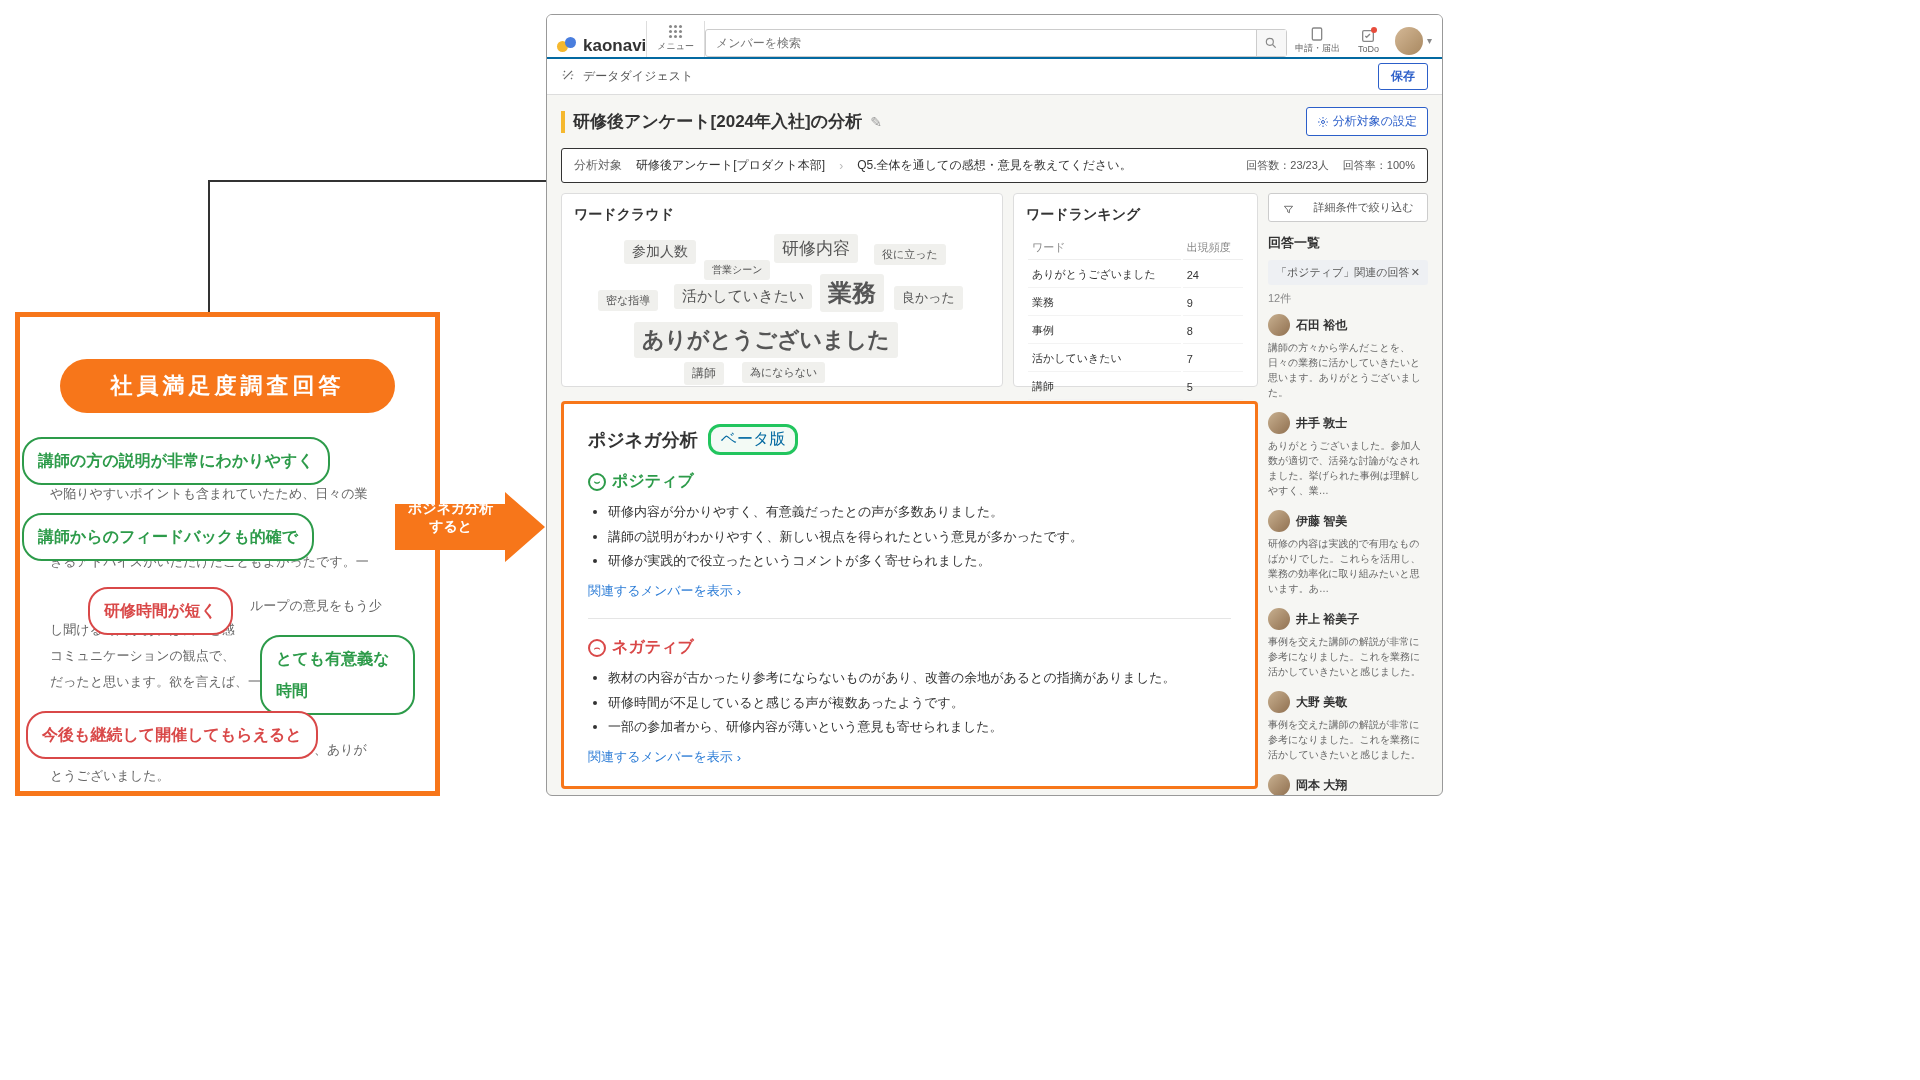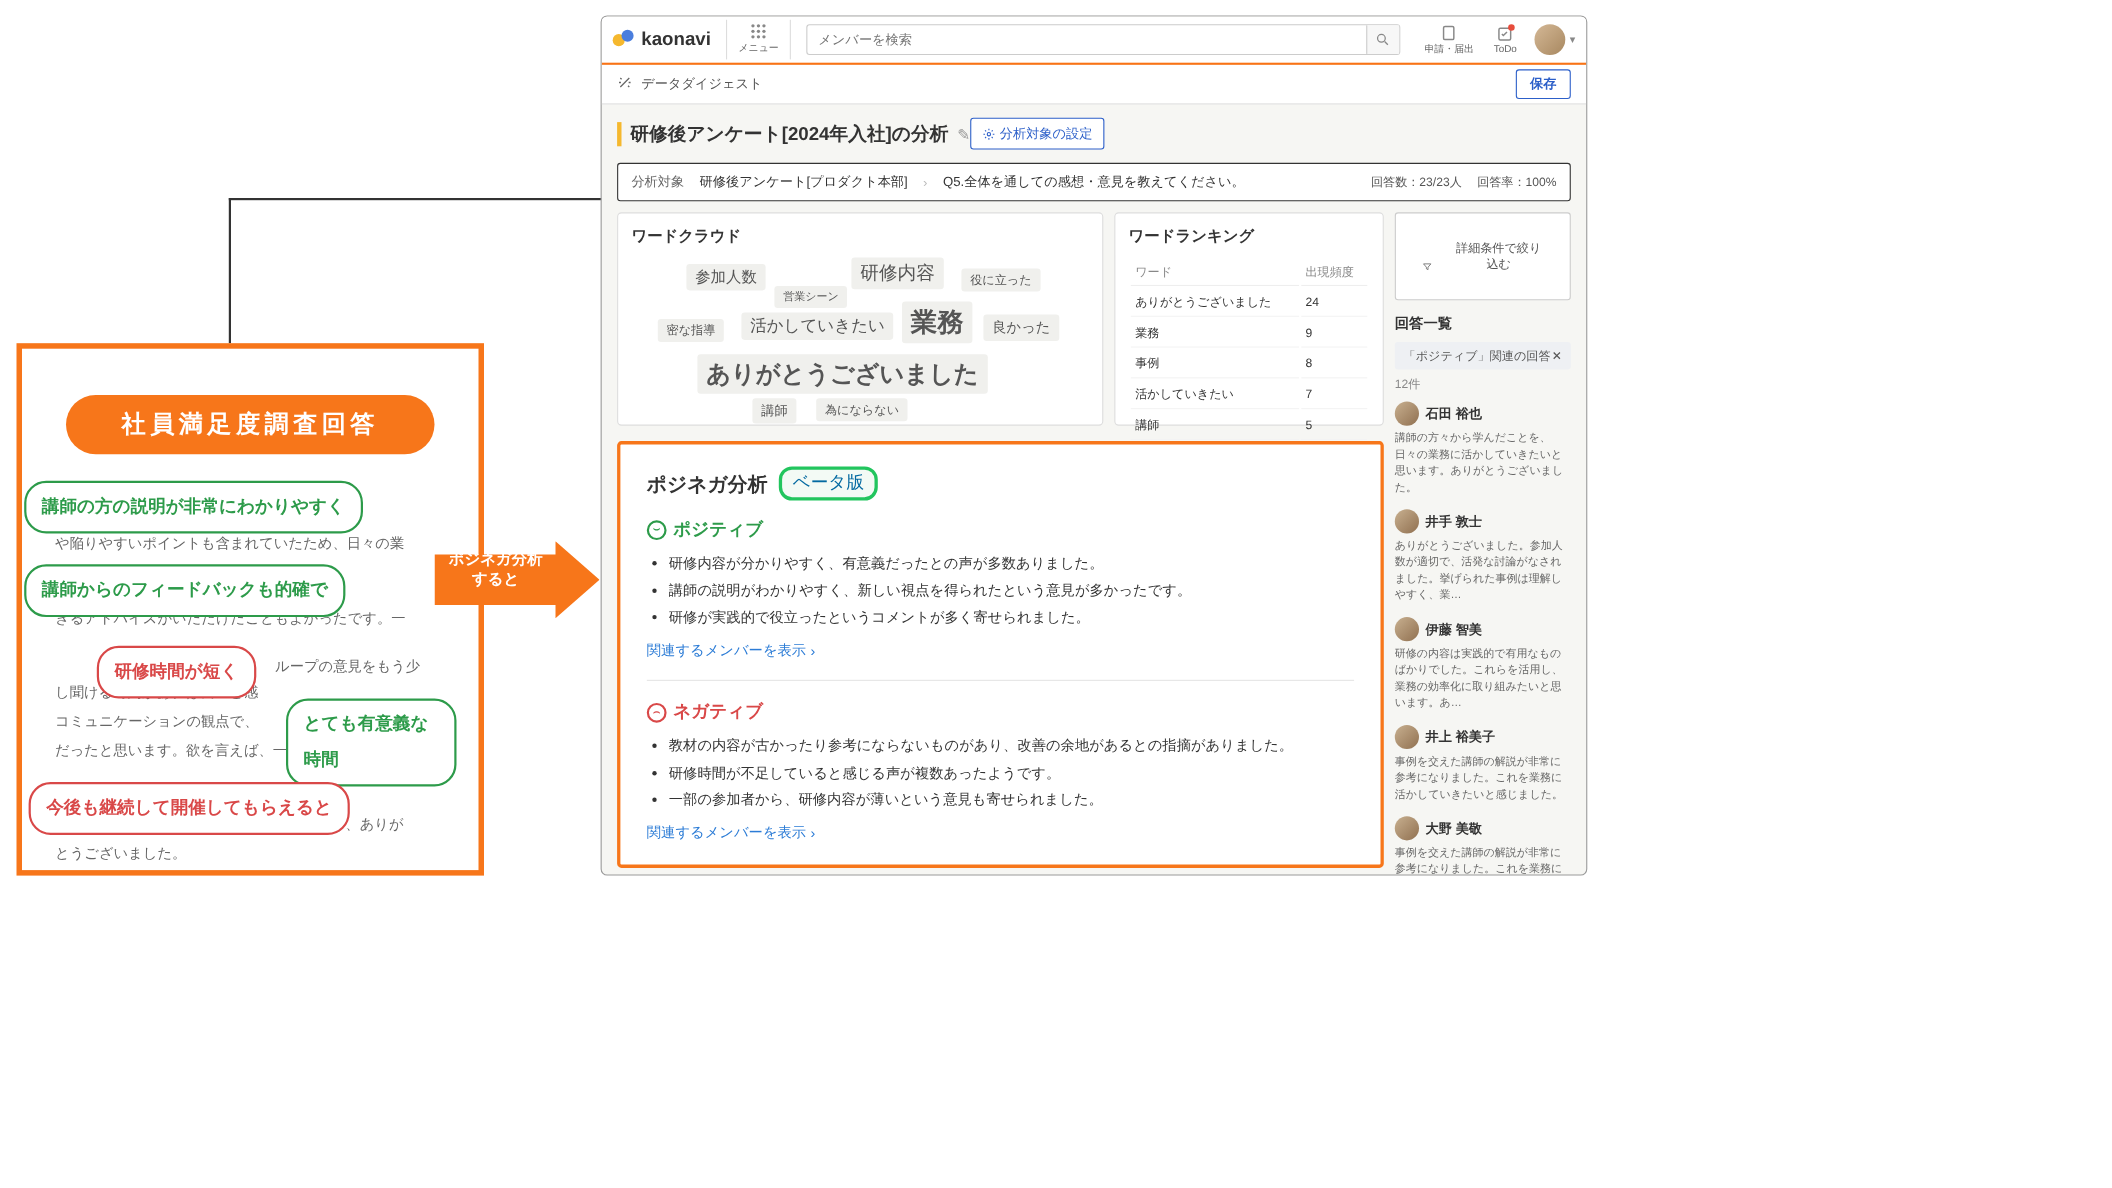--- a/index.html
+++ b/index.html
@@ -8,21 +8,21 @@
 .left-pill-title{background:#f7761a;color:#fff;font-size:22px;font-weight:bold;text-align:center;padding:12px 20px;border-radius:30px;margin:22px 20px 20px;letter-spacing:4px}
 .left-tag{display:inline-block;border:2px solid;border-radius:20px;padding:6px 14px;font-size:16px;font-weight:bold;background:#fff;position:absolute}
 .tag-green{border-color:#2d9b4a;color:#2d9b4a}
 .tag-red{border-color:#d94848;color:#d94848}
 .left-body{font-size:13px;line-height:2;color:#666;padding:0 10px}
 .arrow-label{position:absolute;left:408px;top:500px;color:#fff;font-weight:bold;font-size:14px;text-align:center;z-index:5}
 .arrow-svg{position:absolute;left:395px;top:492px;z-index:4}
 .conn-line{position:absolute;border:1px solid #333}
 
 .app{position:absolute;left:546px;top:14px;width:897px;height:782px;border:1px solid #999;border-radius:6px;background:#f6f6f3;overflow:hidden}
-.app-topbar{height:44px;background:#fff;border-bottom:2px solid #f97316;display:flex;align-items:center;padding:0 10px;gap:14px}
+.app-topbar{height:44px;background:#fff;border-bottom:2px solid #0369a1;display:flex;align-items:flex-end;padding:0 10px;}
 .logo{display:flex;align-items:center;gap:4px;font-weight:bold;font-size:17px;color:#333}
 .logo-mark{width:22px;height:22px;position:relative}
 .logo-mark::before{content:"";position:absolute;width:11px;height:11px;background:#f5b82e;border-radius:50%;left:0;top:6px}
 .logo-mark::after{content:"";position:absolute;width:11px;height:11px;background:#4a7ede;border-radius:50%;left:8px;top:2px}
 .menu-btn{display:flex;flex-direction:column;align-items:center;font-size:9px;color:#666;border-left:1px solid #ddd;border-right:1px solid #ddd;padding:4px 10px}
 .menu-dots{display:grid;grid-template-columns:repeat(3,3px);gap:2px;margin-bottom:2px}
 .menu-dots span{width:3px;height:3px;background:#888;border-radius:50%}
 .search-wrap{flex:1;display:flex;align-items:center;border:1px solid #ccc;border-radius:3px;height:28px;background:#fff}
 .search-wrap input{flex:1;border:none;outline:none;padding:0 10px;font-size:12px;color:#888;background:transparent}
 .search-btn{width:30px;height:26px;border-left:1px solid #ccc;display:flex;align-items:center;justify-content:center;background:#f7f7f7}
@@ -30,21 +30,21 @@
 .top-icon{display:flex;flex-direction:column;align-items:center;font-size:9px;color:#666;padding:2px 8px;position:relative}
 .top-icon svg{width:16px;height:16px}
 .red-dot{position:absolute;width:6px;height:6px;background:#e74c3c;border-radius:50%;top:1px;right:10px}
 .avatar{width:28px;height:28px;border-radius:50%;background:linear-gradient(135deg,#d4b896,#a88860);margin-left:6px}
 .chev{color:#888;font-size:10px;margin-left:2px}
 
 .sub-header{height:36px;background:#fff;border-bottom:1px solid #ddd;display:flex;align-items:center;justify-content:space-between;padding:0 14px}
 .sub-header-left{display:flex;align-items:flex-start;gap:8px;font-size:12px;color:#555}
 .save-btn{border:1px solid #2c5fc9;color:#2c5fc9;background:#fff;border-radius:3px;padding:4px 12px;font-size:12px;font-weight:bold}
 
-.title-row{display:flex;align-items:center;padding:12px 14px}
+.title-row{display:flex;align-items:center;justify-content:space-between;padding:12px 14px}
 .title-left{display:flex;align-items:center;gap:8px}
 .title-bar{width:4px;height:22px;background:#f5b82e}
 .title-text{font-size:17px;font-weight:bold}
 .title-edit{color:#999;font-size:14px}
 .settings-btn{border:1px solid #2c5fc9;color:#2c5fc9;background:#fff;border-radius:3px;padding:5px 10px;font-size:12px;display:flex;align-items:center;gap:4px}
 
 .target-row{margin:0 14px 10px;border:1.5px solid #333;background:#fff;border-radius:3px;padding:8px 12px;display:flex;align-items:center;font-size:12px;gap:14px}
 .target-label{color:#666}
 .target-meta{margin-left:auto;display:flex;gap:14px;color:#555;font-size:11px}
 .crumb-sep{color:#bbb}
@@ -68,21 +68,21 @@
 .posnega-head h2{font-size:18px;font-weight:bold}
 .beta{border:3px solid #22c55e;color:#0369a1;border-radius:12px;padding:2px 10px;font-size:16px;background:#f3faf5}
 .sect-title{display:flex;align-items:center;gap:6px;font-size:16px;font-weight:bold;margin-bottom:8px}
 .sect-pos{color:#2d9b4a}
 .sect-neg{color:#d94848}
 .face{width:18px;height:18px;border:2px solid;border-radius:50%;display:inline-flex;align-items:center;justify-content:center;font-size:10px}
 .bullets{list-style:disc;padding-left:20px;font-size:13px;line-height:1.9;color:#333;margin-bottom:8px}
 .show-link{color:#2c7cd6;font-size:13px;display:flex;align-items:center;gap:4px}
 .divider{border-top:1px solid #e5e5e5;margin:18px 0}
 
-.filter-btn{width:100%;border:1px solid #ccc;background:#fff;border-radius:3px;padding:24px;font-size:11px;display:flex;align-items:flex-end;justify-content:center;gap:20px;color:#555;margin-bottom:12px}
+.filter-btn{width:100%;border:1px solid #ccc;background:#fff;border-radius:3px;padding:6px;font-size:11px;display:flex;align-items:flex-end;justify-content:center;gap:20px;color:#555;margin-bottom:12px}
 .ans-title{font-size:13px;font-weight:bold;margin-bottom:8px}
 .ans-filter{background:#eef0f3;border-radius:3px;padding:5px 8px;font-size:11px;color:#555;display:flex;justify-content:space-between;align-items:center;margin-bottom:6px}
 .ans-count{font-size:11px;color:#888;margin-bottom:8px}
 .ans-item{margin-bottom:12px}
 .ans-head{display:flex;align-items:center;gap:6px;margin-bottom:4px}
 .ans-avatar{width:22px;height:22px;border-radius:50%;background:linear-gradient(135deg,#c8b090,#907050)}
 .ans-name{font-size:12px;font-weight:bold}
 .ans-text{font-size:10px;color:#666;line-height:1.5}
 </style>
 </head>

